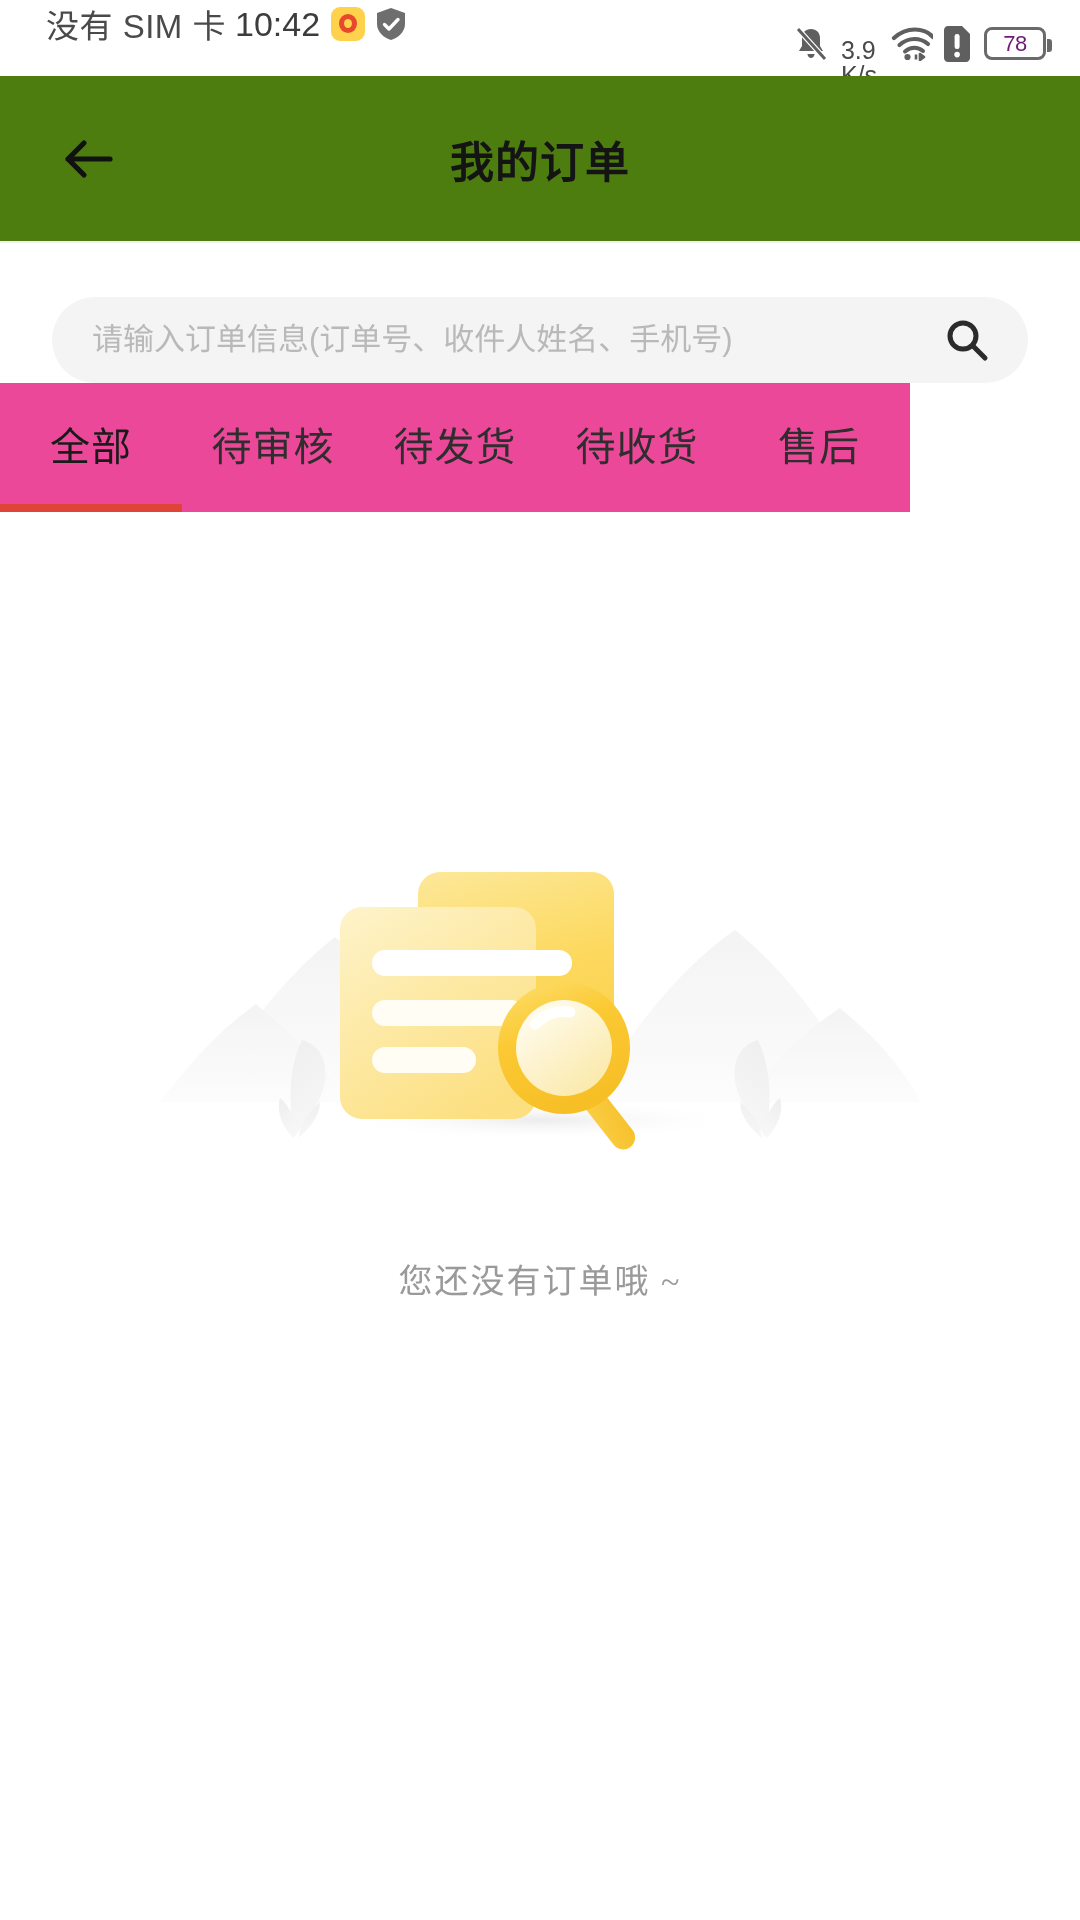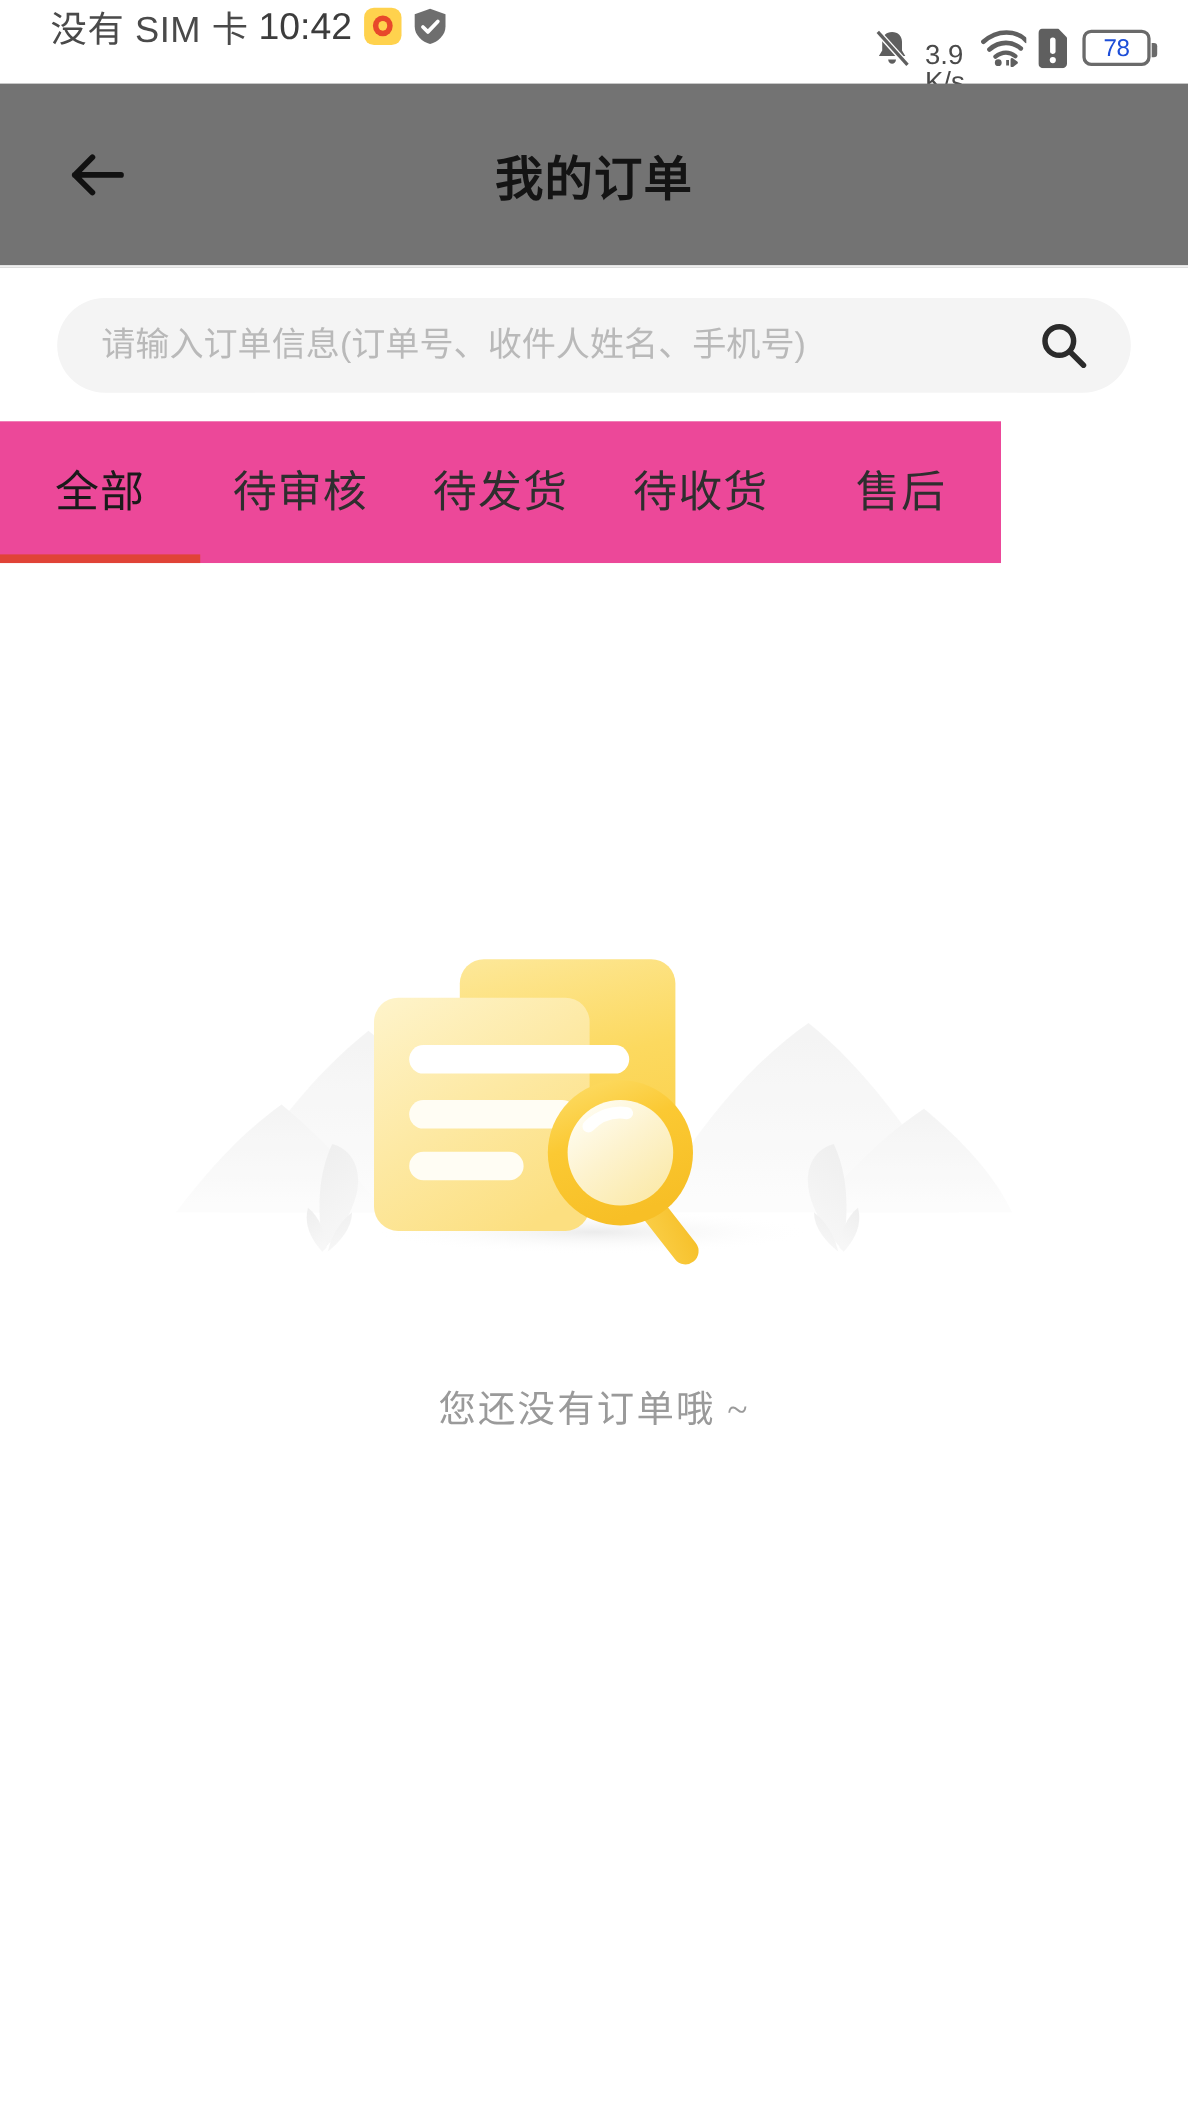--- a/index.html
+++ b/index.html
@@ -110,31 +110,31 @@
   .battery::after {
     content: "";
     position: absolute;
     right: -9px; top: 9px;
     width: 5px; height: 13px;
     background: #6a6a6a;
     border-radius: 0 3px 3px 0;
   }
   .battery-level {
     font-size: 22px;
-    color: #1d4ed8;
+    color: #701a75;
     letter-spacing: -0.5px;
   }
 
   
   .nav-bar {
     position: absolute;
     top: 76px; left: 0;
     width: 1080px;
     height: 167px;
-    background: #737373;
+    background: #4d7c0f;
     border-bottom: 2px solid #f0f0f0;
     box-sizing: border-box;
   }
   .back-button {
     position: absolute;
     left: 42px;
     top: 50%;
     transform: translateY(-50%);
     width: 92px; height: 92px;
     display: flex;
@@ -156,21 +156,21 @@
   }
 
   
   .search-section {
     position: absolute;
     top: 245px; left: 0;
     width: 1080px;
     height: 138px;
     background: #ffffff;
     display: flex;
-    align-items: center;
+    align-items: flex-end;
     box-sizing: border-box;
     padding: 0 52px;
   }
   .search-pill {
     flex: 1;
     height: 86px;
     background: #f4f4f4;
     border-radius: 43px;
     display: flex;
     align-items: center;

